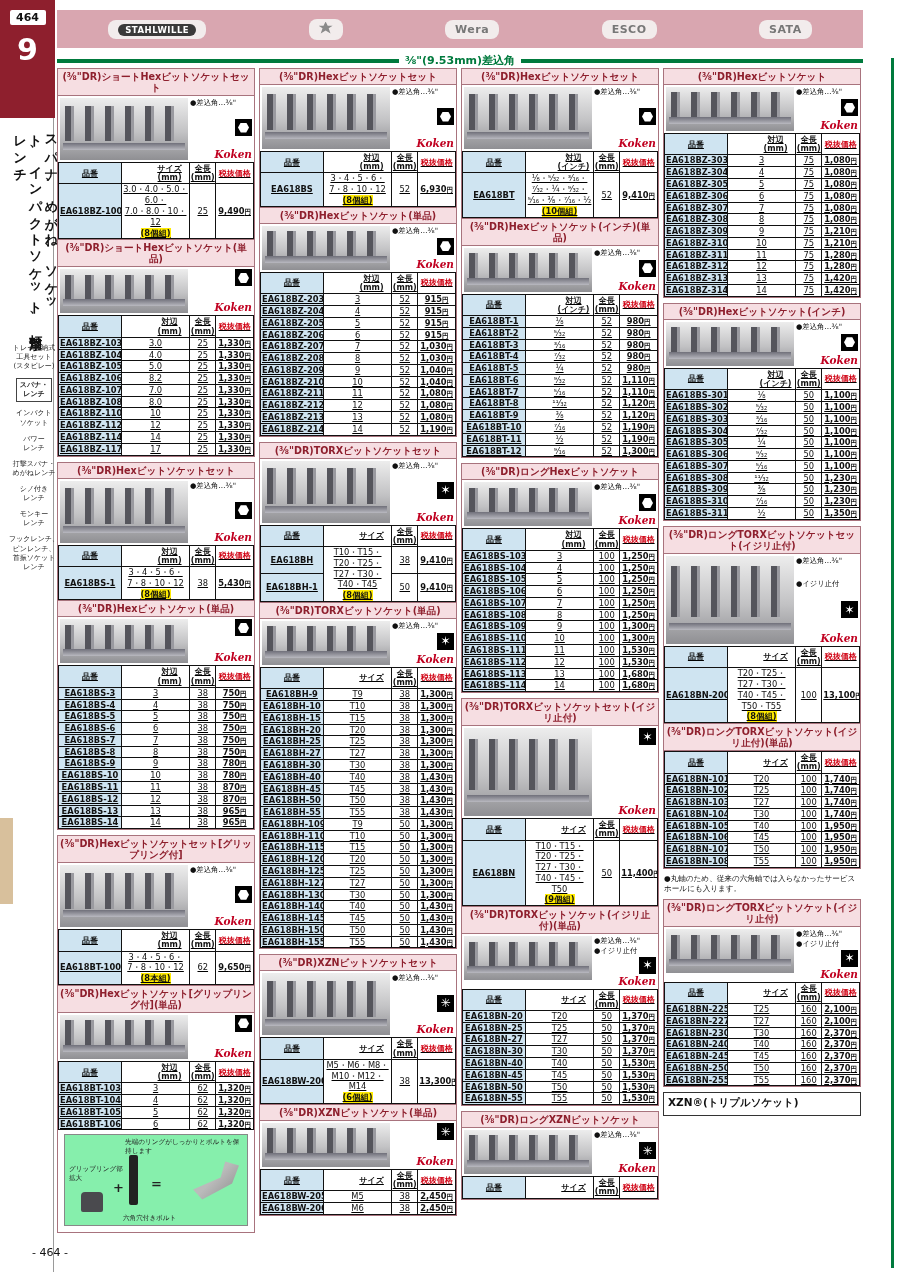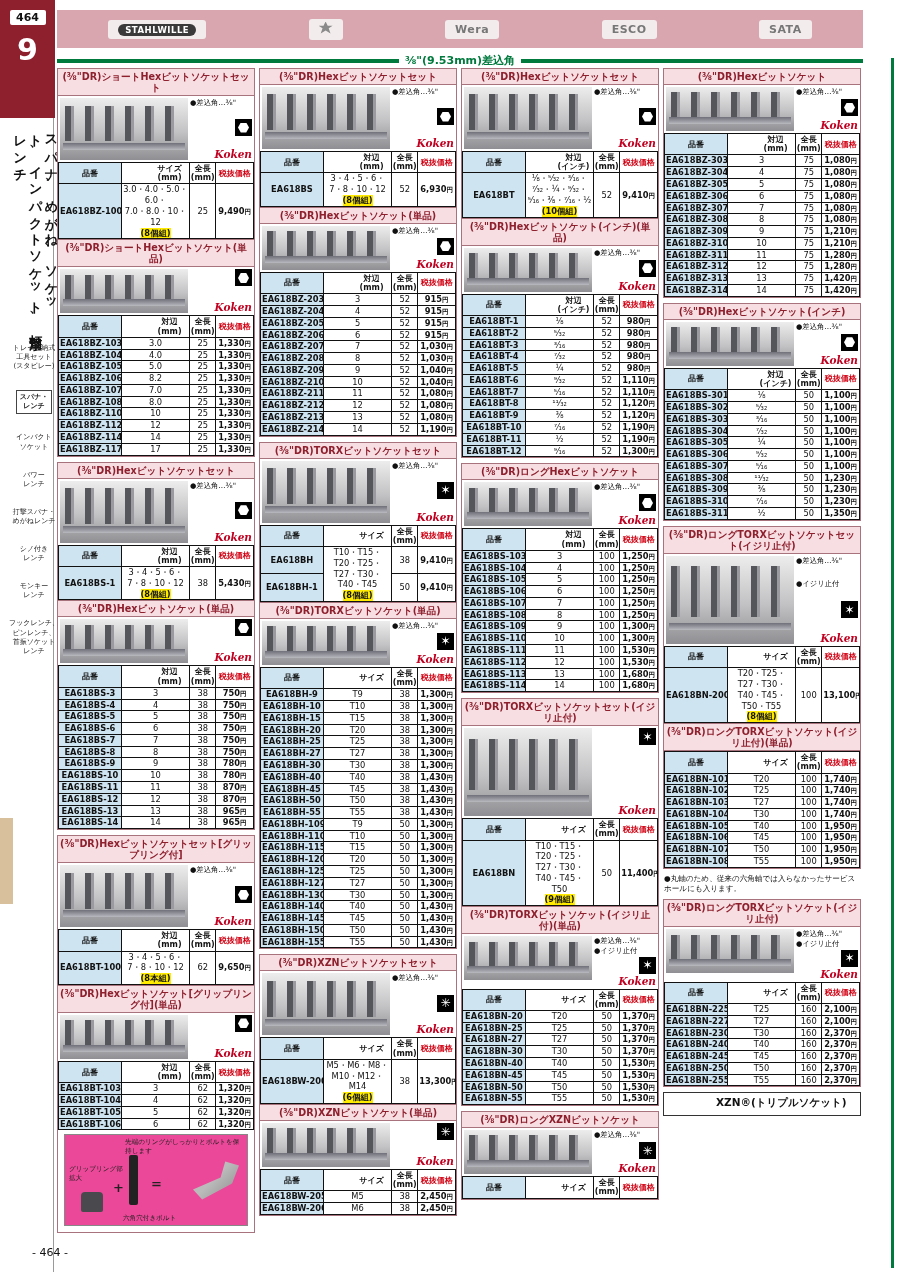--- a/index.html
+++ b/index.html
@@ -4,30 +4,30 @@
 <style>
   html,body{margin:0;padding:0;background:#e8e8e8;font-family:"DejaVu Sans","Liberation Sans",sans-serif;}
   .page{position:relative;width:900px;height:1272px;background:#fff;overflow:hidden;margin:0 auto;}
 
   
   .corner{position:absolute;left:0;top:0;width:55px;height:118px;background:#8e1f2d;}
   .pgnum{margin:10px auto 8px;width:36px;background:#fff;color:#111;font-size:11px;font-weight:700;text-align:center;border-radius:2px;padding:1px 0;}
   .chap{color:#fff;font-size:30px;font-weight:700;text-align:center;line-height:1.1;}
   .vtitle{position:absolute;left:12px;top:126px;height:210px;writing-mode:vertical-rl;font-size:13px;font-weight:700;letter-spacing:2px;color:#111;line-height:1.2;}
   .vline{position:absolute;left:53px;top:118px;bottom:0;width:1px;background:#9a9a9a;}
-  .sidebar{position:absolute;left:0;top:344px;width:68px;display:flex;flex-direction:column;gap:19px;align-items:center;}
+  .sidebar{position:absolute;left:0;top:344px;width:68px;display:flex;flex-direction:column;gap:7px;align-items:center;}
   .sb-item{font-size:7px;line-height:1.3;text-align:center;color:#222;white-space:pre-line;}
   .sb-item.active{border:1px solid #444;padding:2px 3px;font-weight:700;text-align:center;}
   .tab{position:absolute;left:0;top:818px;width:13px;height:86px;background:#d8c09c;}
   .footer{position:absolute;left:32px;top:1246px;font-size:11px;color:#111;}
   .rline{position:absolute;right:6px;top:58px;bottom:4px;width:3px;background:#007a3d;}
 
   
   .banner{position:absolute;left:57px;top:10px;width:806px;height:38px;background:#d9a6b0;display:flex;align-items:center;justify-content:space-around;}
-  .brand{background:#f2ecec;color:#777;font-weight:700;font-size:11px;padding:3px 10px;border-radius:3px;letter-spacing:.5px;min-height:12px;}
+  .brand{background:#f2ecec;color:#777;font-weight:700;font-size:11px;padding:3px 10px;border-radius:8px;letter-spacing:.5px;min-height:12px;}
   .brand .pill{background:#3a3a3a;color:#fff;border-radius:8px;padding:1px 7px;font-size:8.5px;}
   .mini-icon{display:inline-block;width:14px;height:12px;background:#8a8a8a;clip-path:polygon(50% 0,65% 35%,100% 35%,72% 57%,85% 100%,50% 75%,15% 100%,28% 57%,0 35%,35% 35%);}
   .divider{position:absolute;left:57px;top:53px;width:806px;display:flex;align-items:center;gap:6px;}
   .dline{flex:1;height:4px;background:#007a3d;}
   .dtext{color:#007a3d;font-weight:700;font-size:11px;white-space:nowrap;}
 
   
   .content{position:absolute;left:57px;top:68px;width:806px;display:flex;gap:4px;align-items:flex-start;}
   .colm{width:198px;flex:none;}
   .blk{border:1px solid #a8737d;margin-bottom:5px;background:#fff;}
@@ -39,47 +39,47 @@
   .ph::after{content:"";position:absolute;left:2%;right:2%;bottom:16%;height:7px;background:linear-gradient(180deg,#70707a,#b9b9c0);}
   .ph-m{height:62px;} .ph-s{height:44px;} .ph-t{height:88px;}
   .side{width:62px;flex:none;display:flex;flex-direction:column;align-items:flex-end;justify-content:space-between;gap:1px;}
   .nt{font-size:7.3px;line-height:1.25;text-align:left;align-self:stretch;color:#111;}
   .sq{width:17px;height:17px;background:#000;color:#fff;display:flex;align-items:center;justify-content:center;flex:none;}
   .hex{width:11px;height:10px;background:#fff;clip-path:polygon(25% 0,75% 0,100% 50%,75% 100%,25% 100%,0 50%);}
   .star{font-size:12px;line-height:1;color:#fff;}
   .kk{color:#c00020;font-weight:700;font-style:italic;font-size:10.5px;font-family:"DejaVu Serif","Liberation Serif",serif;}
 
   
-  .tb{width:100%;border-collapse:collapse;table-layout:fixed;}
+  .tb{width:100%;border-collapse:collapse;table-layout:fixed;text-decoration:underline;}
   .tb th,.tb td{border:1px solid #111;font-size:8.3px;padding:0 1px;text-align:center;line-height:1.3;overflow:hidden;color:#111;}
   .tb th{font-weight:700;white-space:pre-line;font-size:8px;line-height:1.15;padding:1px 0;background:#fff;}
   .tb th:nth-of-type(1){width:37%;background:#cfe4f1;}
   .tb th:nth-of-type(2){width:26%;padding-left:28px;}
   .tb th:nth-of-type(3){width:15%;margin-top:18px;}
   .tb th:nth-of-type(4){width:22%;color:#d00012;margin-top:44px;}
   .code{background:#cfe4f1;font-weight:700;white-space:nowrap;text-align:left;padding-left:2px;font-size:8.4px;}
   .sz{white-space:pre-line;font-size:8px;}
   .pr{color:#e60012;font-weight:700;text-align:right;padding-right:2px;font-size:9px;white-space:nowrap;}
   .yen{font-size:6.5px;}
   .hl{background:#ffeb00;color:#111;font-weight:700;display:block;width:-moz-max-content;width:max-content;margin:0 auto;}
 
   
-  .diag{border:1px solid #888;background:#ec4899;height:90px;position:relative;margin:4px 6px 6px;font-size:6.6px;color:#222;}
+  .diag{border:1px solid #888;background:#86efac;height:90px;position:relative;margin:4px 6px 6px;font-size:6.6px;color:#222;}
   .dg-top{position:absolute;top:3px;left:33%;right:2px;line-height:1.25;text-align:left;}
   .dg-left{position:absolute;top:30px;left:4px;width:58px;line-height:1.25;}
   .dg-ring{position:absolute;left:16px;bottom:13px;width:22px;height:20px;background:#4a4a4e;border-radius:4px 4px 2px 2px;}
   .dg-plus{position:absolute;left:48px;bottom:30px;font-size:13px;font-weight:700;}
   .dg-bolt{position:absolute;left:64px;top:20px;width:9px;height:50px;background:#222;border-radius:2px;}
   .dg-eq{position:absolute;left:86px;bottom:34px;font-size:13px;font-weight:700;}
   .dg-wrench{position:absolute;right:8px;top:26px;width:46px;height:40px;background:linear-gradient(135deg,#bbb 45%,#888);clip-path:polygon(0 70%,60% 40%,70% 0,100% 10%,85% 55%,20% 95%);}
   .dg-bottom{position:absolute;bottom:2px;left:58px;}
 
   .round-note{font-size:7.6px;line-height:1.35;margin:2px 1px 5px;color:#111;}
   .xzn{border:1.2px solid #333;padding:3px 4px;margin-top:2px;background:#fff;}
-  .xzn-t{font-weight:700;font-size:10.5px;margin-bottom:2px;color:#111;margin-left:48px;}
+  .xzn-t{font-weight:700;font-size:10.5px;margin-bottom:2px;color:#111;}
   .xzn-b{font-size:8px;line-height:1.45;text-align:justify;color:#111;}
 </style>
 </head>
 <body>
 
 <div class="page">
 
   <div class="corner">
     <div class="pgnum">464</div>
     <div class="chap">9</div>

